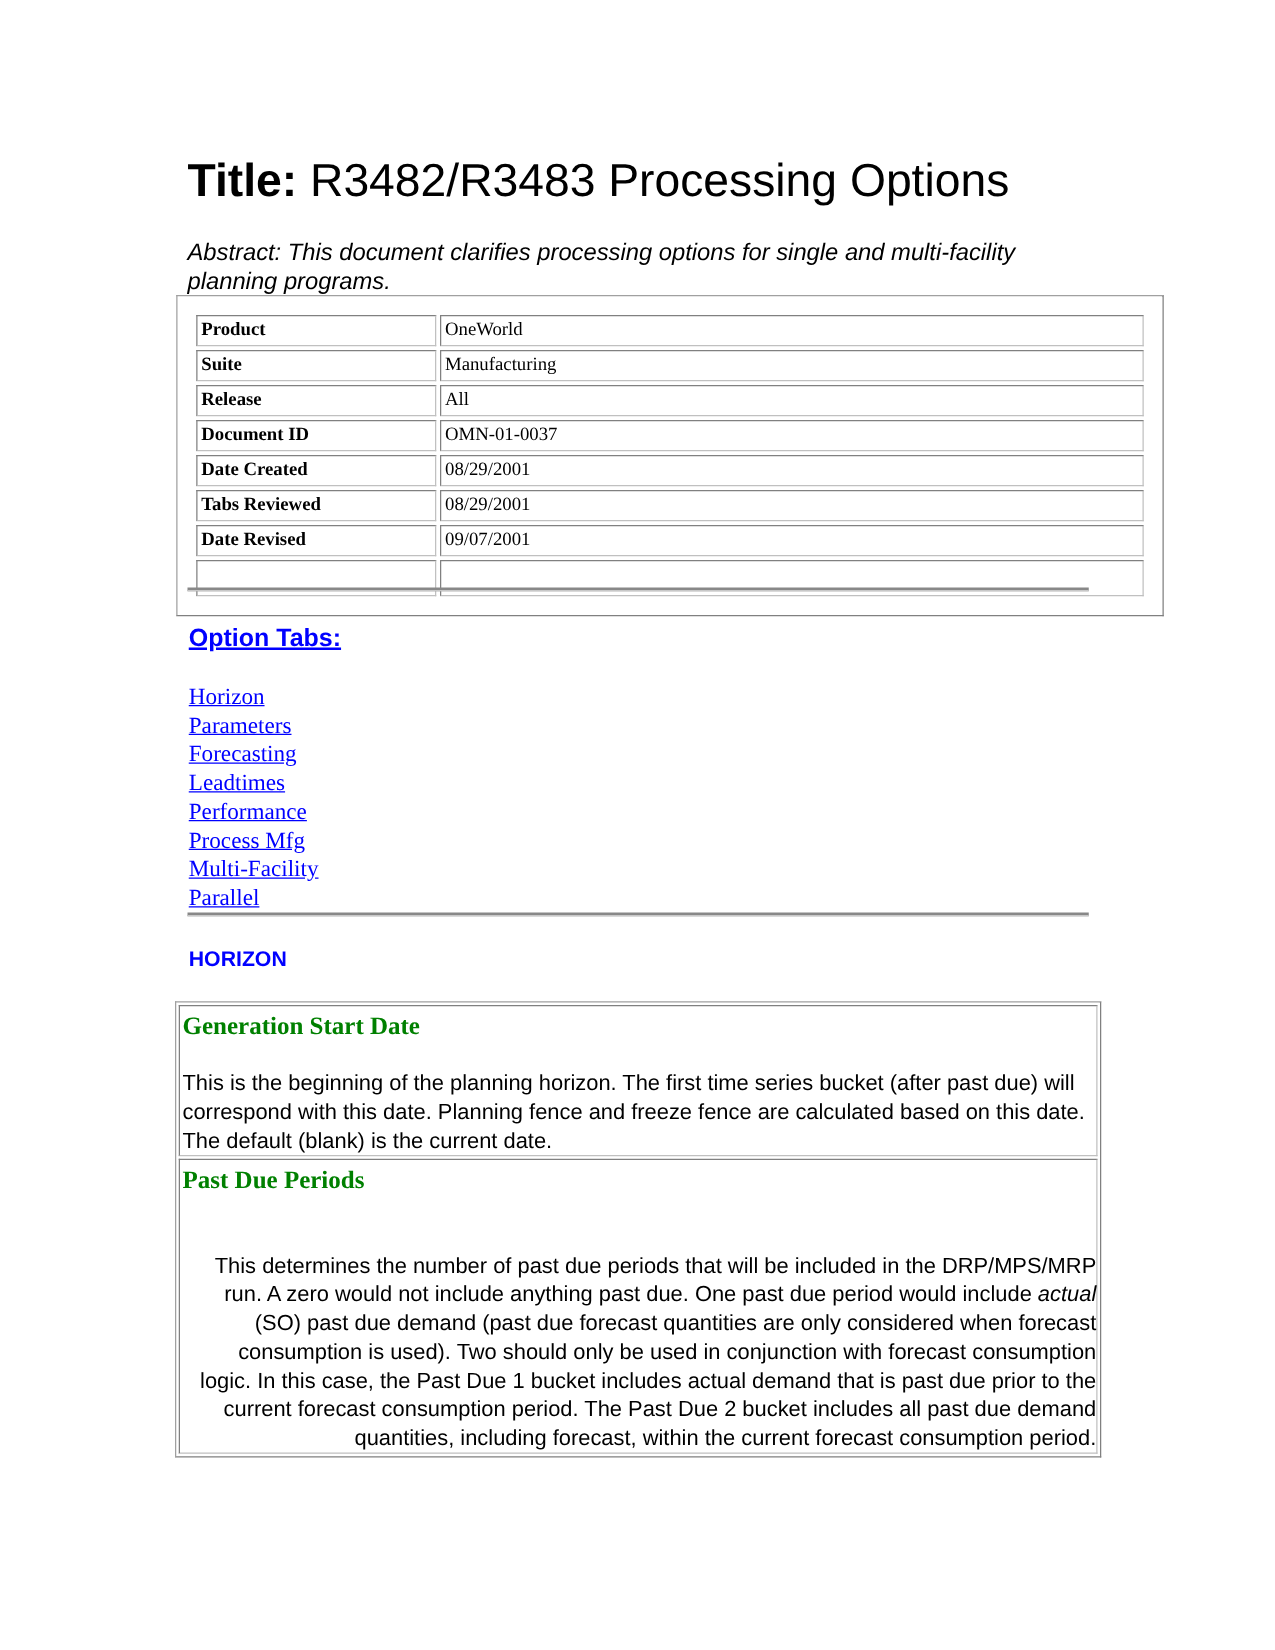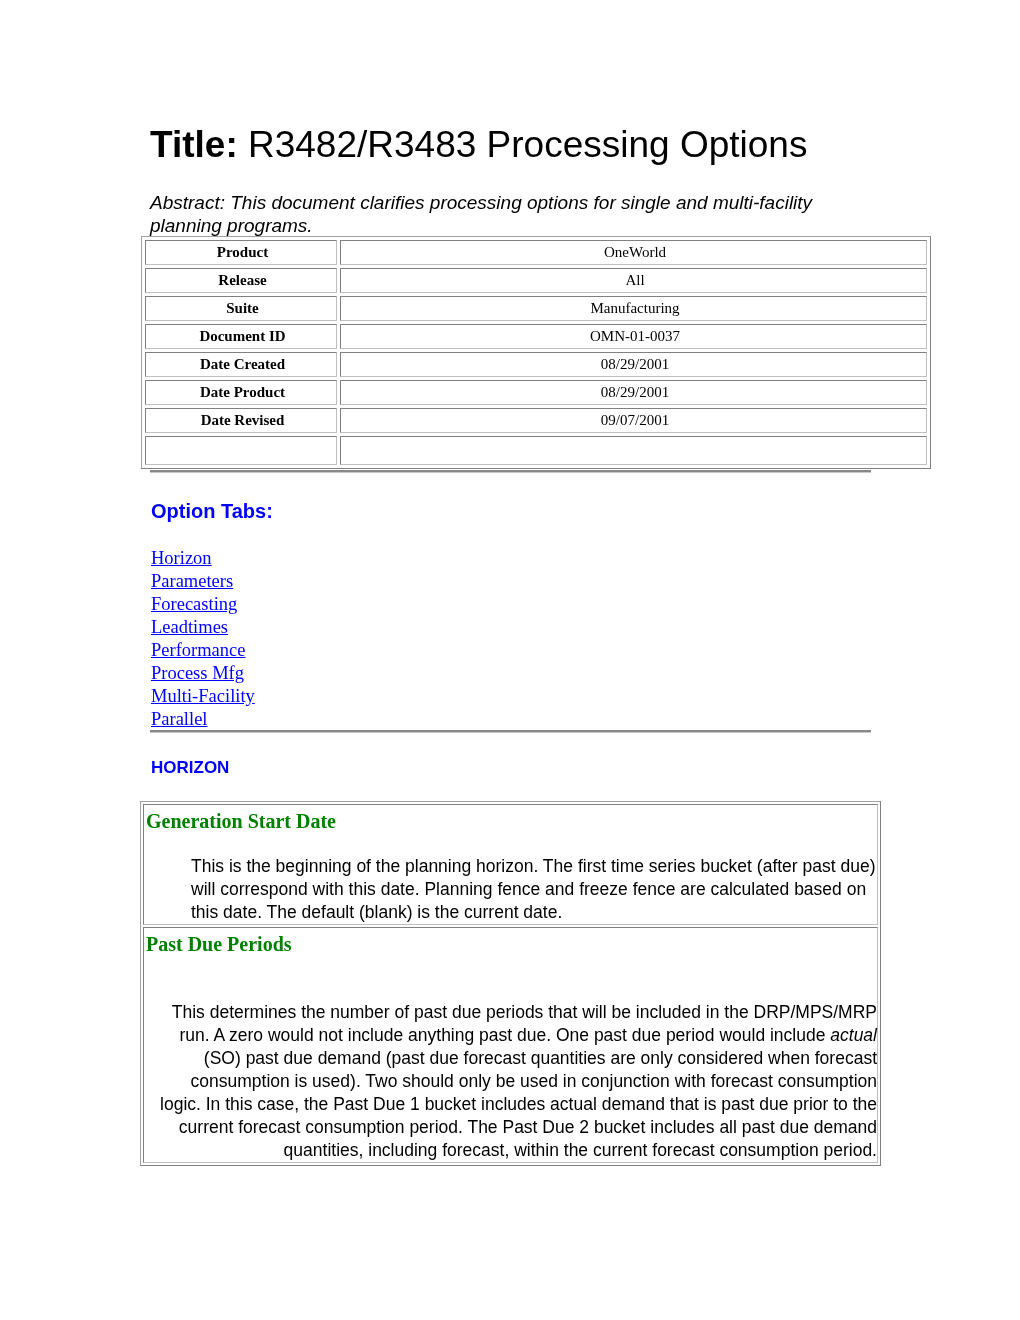--- a/index.html
+++ b/index.html
@@ -42,23 +42,22 @@
     .meta-table {
       position: absolute;
       left: 141px;
       top: 236px;
       width: 790px;
       border: 1px solid #a0a0a0;
       border-right-color: #808080;
       border-bottom-color: #808080;
       border-collapse: separate;
       border-spacing: 3px;
-      padding: 0;
-      margin: 0;
-      text-align: center;
+      padding: 12px;
+      margin: 0;
     }
     .meta-table td {
       border: 1px solid #808080;
       border-right-color: #c0c0c0;
       border-bottom-color: #c0c0c0;
       height: 23px;
       padding: 0 0 0 3px;
       font-size: 15px;
       vertical-align: middle;
       line-height: 17px;
@@ -79,20 +78,21 @@
 
     .section-link-heading {
       position: absolute;
       left: 151px;
       top: 498px;
       margin: 0;
       font-family: "Liberation Sans", sans-serif;
       font-size: 20px;
       font-weight: bold;
       color: #0000ff;
+      text-decoration: underline;
       line-height: 26px;
     }
 
     .tab-links {
       position: absolute;
       left: 151px;
       top: 547px;
       margin: 0;
       padding: 0;
       list-style: none;
@@ -144,56 +144,56 @@
       color: #008000;
       line-height: 22px;
       margin: 5px 0 0 0;
     }
     .opt-desc {
       font-family: "Liberation Sans", sans-serif;
       font-size: 17.5px;
       line-height: 23px;
       margin: 0;
     }
-    .opt1 .opt-desc { margin-top: 23px; margin-left: 45px; }
+    .opt1 .opt-desc { margin-top: 23px; }
     .opt2 .opt-desc { margin-top: 46px; text-align: right; }
   </style>
 </head>
 <body>
 
 <div class="page">
 
   <h1 class="title"><span class="title-label">Title:</span><span> R3482/R3483 Processing Options</span></h1>
 
   <p class="abstract">Abstract:  This document clarifies processing options for single and multi-facility planning programs.</p>
 
   <table class="meta-table">
     <tbody>
       <tr>
         <td class="key">Product</td>
         <td class="val">OneWorld</td>
       </tr>
       <tr>
+        <td class="key">Suite</td>
+        <td class="val">Manufacturing</td>
+      </tr>
+      <tr>
         <td class="key">Release</td>
         <td class="val">All</td>
       </tr>
       <tr>
-        <td class="key">Suite</td>
-        <td class="val">Manufacturing</td>
-      </tr>
-      <tr>
         <td class="key">Document ID</td>
         <td class="val">OMN-01-0037</td>
       </tr>
       <tr>
         <td class="key">Date Created</td>
         <td class="val">08/29/2001</td>
       </tr>
       <tr>
-        <td class="key">Date Product</td>
+        <td class="key">Tabs Reviewed</td>
         <td class="val">08/29/2001</td>
       </tr>
       <tr>
         <td class="key">Date Revised</td>
         <td class="val">09/07/2001</td>
       </tr>
       <tr>
         <td class="key" style="height:27px"></td>
         <td class="val" style="height:27px"></td>
       </tr>

